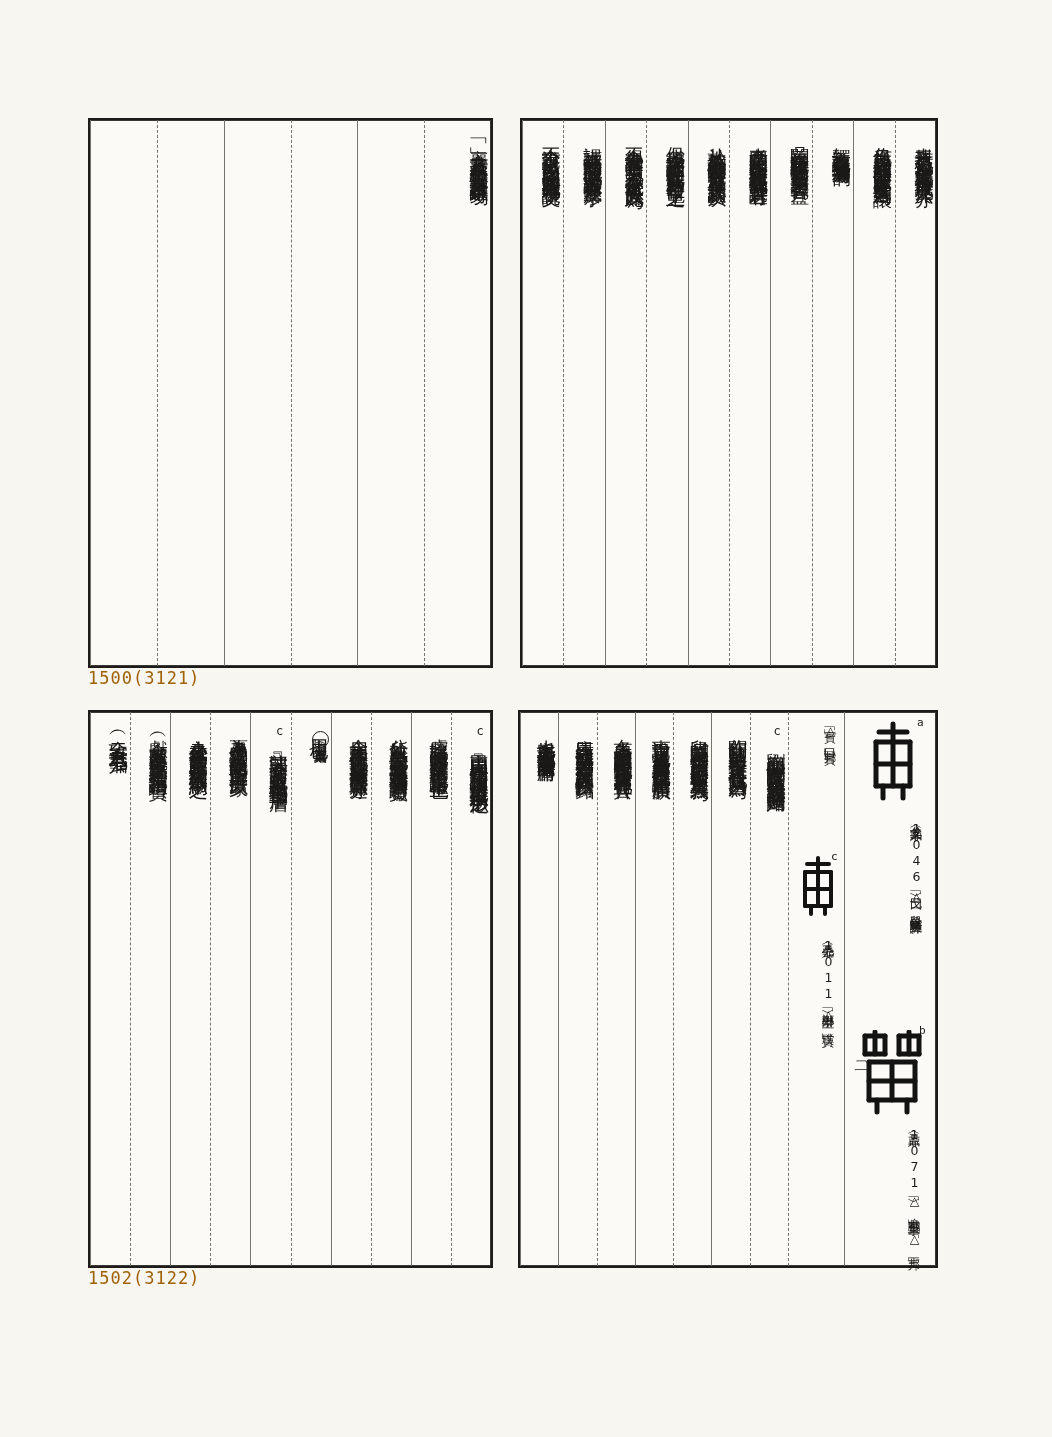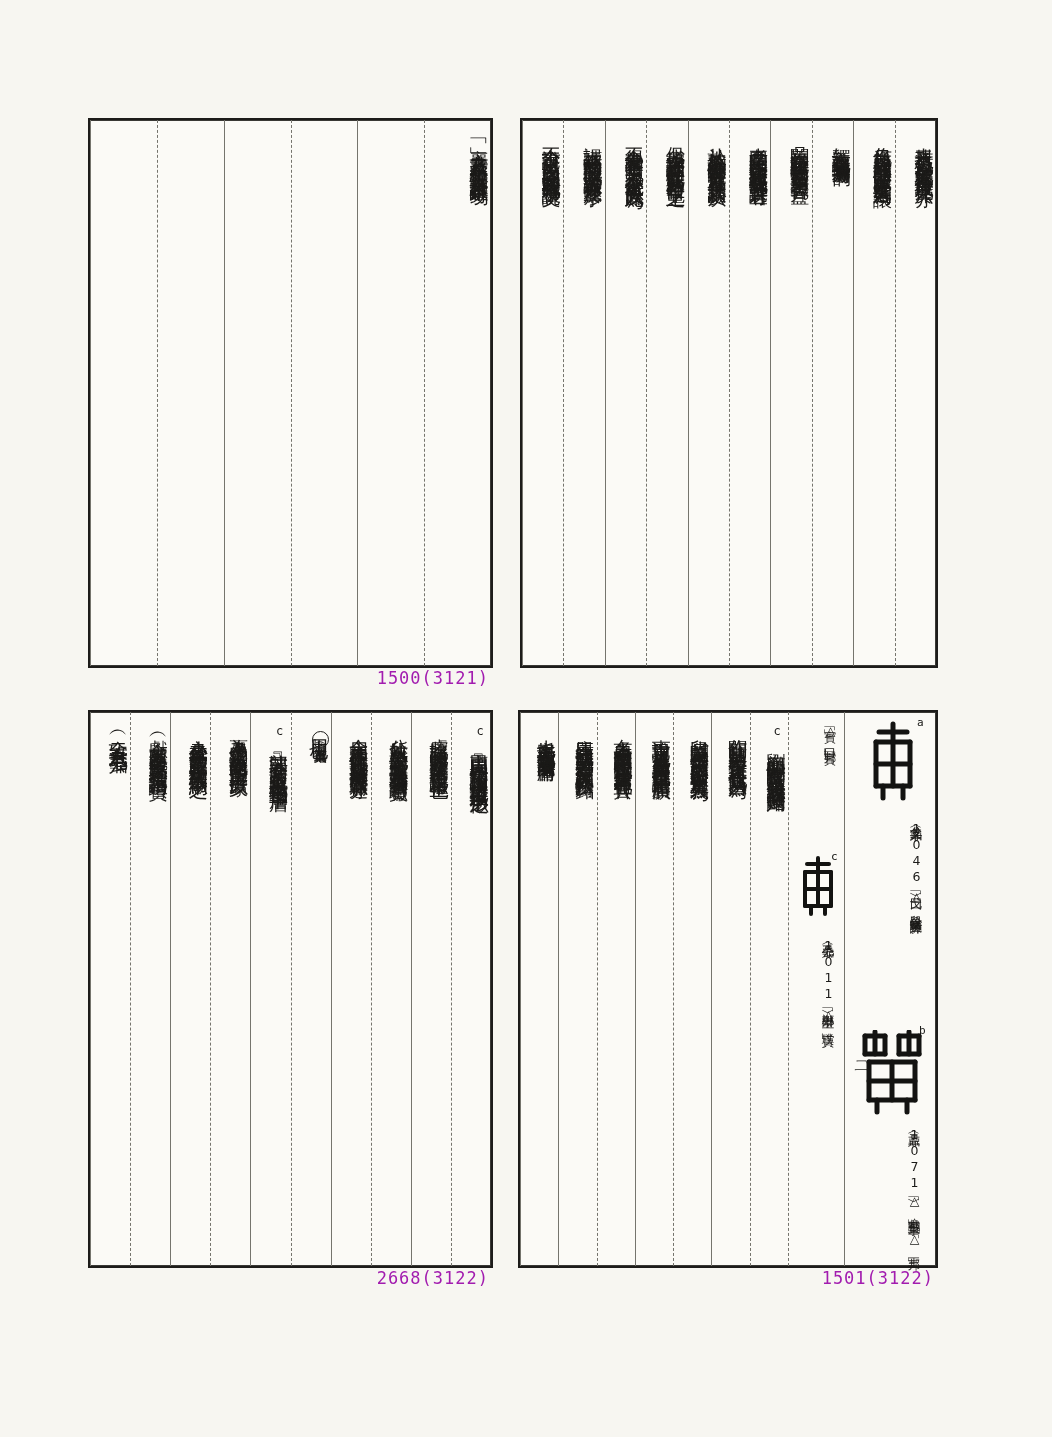--- a/index.html
+++ b/index.html
@@ -16,22 +16,22 @@
     border:2px solid #1d1c1a;
     box-shadow:0 0 0 1px #3a3935 inset;
   }
   #box-p1499{left:520px;top:118px;width:414px;height:546px;}
   #box-p1500{left:88px;top:118px;width:401px;height:546px;}
   #box-p1501{left:518px;top:710px;width:416px;height:554px;}
   #box-p1502{left:88px;top:710px;width:401px;height:554px;}
   .pagelabel{
     position:absolute;
     font-family:"DejaVu Sans Mono","Liberation Mono",monospace;
-    font-size:17px;letter-spacing:1px;color:#a21caf;
-    text-align:right;
+    font-size:17px;letter-spacing:1px;color:#a16207;
+    text-align:left;
   }
   #label-p1499{left:520px;top:668px;width:414px;}
   #label-p1500{left:88px;top:668px;width:401px;}
   #label-p1501{left:518px;top:1268px;width:416px;}
   #label-p1502{left:88px;top:1268px;width:401px;}
 
   .cols{
     display:flex;flex-direction:row-reverse;
     height:100%;box-sizing:border-box;
   }
@@ -189,31 +189,30 @@
 
     <div class="col"><span class="mark">c</span><span>劉心源曰罘即闢說文闢所以枝鬲者从䜌省高省然後始闢</span></div>
         <div class="col"><span>作闢則从臼从鬲臼者手持之象正所枝持也此从鬲从臼為</span></div>
         <div class="col"><span>臼省是為闢字林引鏄文應爾用公家乙公敢永寶用常其義為</span></div>
         <div class="col"><span>曺說文曺用也从亯从自自知臭香所食也曺字讀若庸廣韻</span></div>
         <div class="col"><span>名曺為庸古文是闢即曺即庸也闢寶當是庸器周礼春官典</span></div>
         <div class="col"><span>庸器注庸器伐國所藏之器若崇鼎貫鼎及以其兵物所鑄銘</span></div>
         <div class="col"><span>也案庸者功也銘功之器故曰庸器</span><span class="small">（奇觚卷二四九頁毛公鼎）</span></div>
       </div>
   </div>
-  <div class="pagelabel" id="label-p1501">1501(3122)</div>
 
   <div class="pagebox" id="box-p1502">
     <div class="cols">
         <div class="col"><span class="mark">c</span><span>高田忠周曰『按徐同柏說鬳寶祼圭之瓚也瓚以玉為之形似</span></div>
         <div class="col"><span>鬳此說誤矣此篆即鬳字異文銘叚借為瓛也說文瓛桓圭也</span></div>
         <div class="col"><span>公所執从玉獻聲此云玄圭瓛瓛寶其意明矣瓛寶者猶謂寶瓛</span></div>
         <div class="col"><span>金文用字往往有此例也葢瓛从獻聲獻从鬳聲故鬳瓛亦通</span></div>
         <div class="col"><span>用也』</span><span class="small circled">（古籀篇七第一三頁）</span></div>
         <div class="col"><span class="mark">c</span><span>郭沫若曰『今案鬲乃古甗字象形甗之為物上下二層下層</span></div>
         <div class="col"><span>為鬲今之鍋</span><span class="note">即其字變</span><span>上層為甑故此鬲字即於鬲上再著一層以象</span></div>
         <div class="col"><span>之小盂鼎銘每見鬲賓或鬲王邦賓等字樣均假為獻納之</span></div>
         <div class="col"><span>獻（金文甗鬳之甗復多叚獻為之）鬲寶余謂當讀為瓚寶</span></div>
         <div class="col"><span>（金攷二六七頁毛公鼎）</span></div>
       </div>
   </div>
-  <div class="pagelabel" id="label-p1502">2668(3122)</div>
+  <div class="pagelabel" id="label-p1502">1502(3122)</div>
 
 </div>
 
 </body></html>

